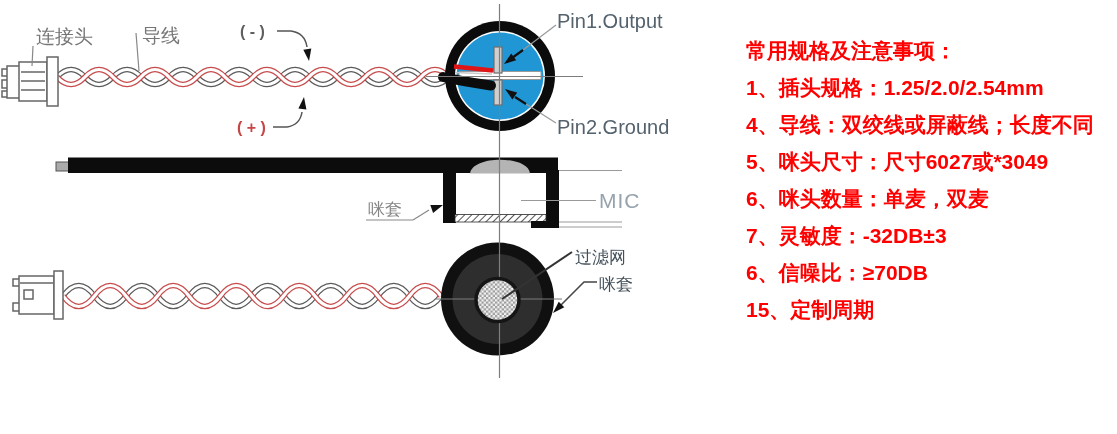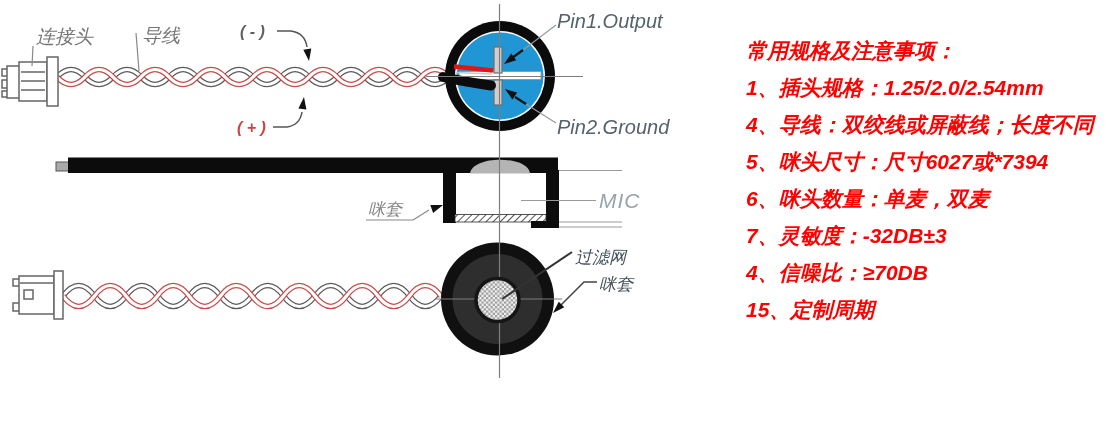--- a/index.html
+++ b/index.html
@@ -1,17 +1,17 @@
 <!DOCTYPE html>
 <html><head>
 <meta charset="utf-8">
 <style>
   html,body{margin:0;padding:0;background:#fff;}
   .stage{position:relative;width:1117px;height:434px;background:#fff;overflow:hidden;
-         font-family:"Liberation Sans",sans-serif;font-style:italic;}
+         font-family:"Liberation Sans",sans-serif;}
   .diagram-svg{position:absolute;left:0;top:0;}
   svg text{font-family:"Liberation Sans",sans-serif;}
   .spec{position:absolute;left:746px;top:32px;width:366px;color:#ff0000;
         font-weight:bold;font-size:21px;line-height:37px;white-space:nowrap;}
   .spec-line{height:37px;}
 </style>
 </head>
 <body>
 
 <div class="stage">
@@ -147,20 +147,20 @@
       <polyline points="597,282 584,282 561,305" fill="none" stroke="#444444" stroke-width="1.5"></polyline>
       <polygon points="553,313 564.3,307.3 558.7,301.7" fill="#111111"></polygon>
       <text x="599" y="290" font-size="17" fill="#43505a">咪套</text>
     </g>
   </svg>
 
   <div class="spec">
     <div class="spec-line">常用规格及注意事项：</div>
     <div class="spec-line">1、插头规格：1.25/2.0/2.54mm</div>
     <div class="spec-line">4、导线：双绞线或屏蔽线；长度不同</div>
-    <div class="spec-line">5、咪头尺寸：尺寸6027或*7394</div>
+    <div class="spec-line">5、咪头尺寸：尺寸6027或*3049</div>
     <div class="spec-line">6、咪头数量：单麦，双麦</div>
     <div class="spec-line">7、灵敏度：-32DB±3</div>
-    <div class="spec-line">4、信噪比：≥70DB</div>
+    <div class="spec-line">6、信噪比：≥70DB</div>
     <div class="spec-line">15、定制周期</div>
   </div>
 
 </div>
 
 </body></html>

